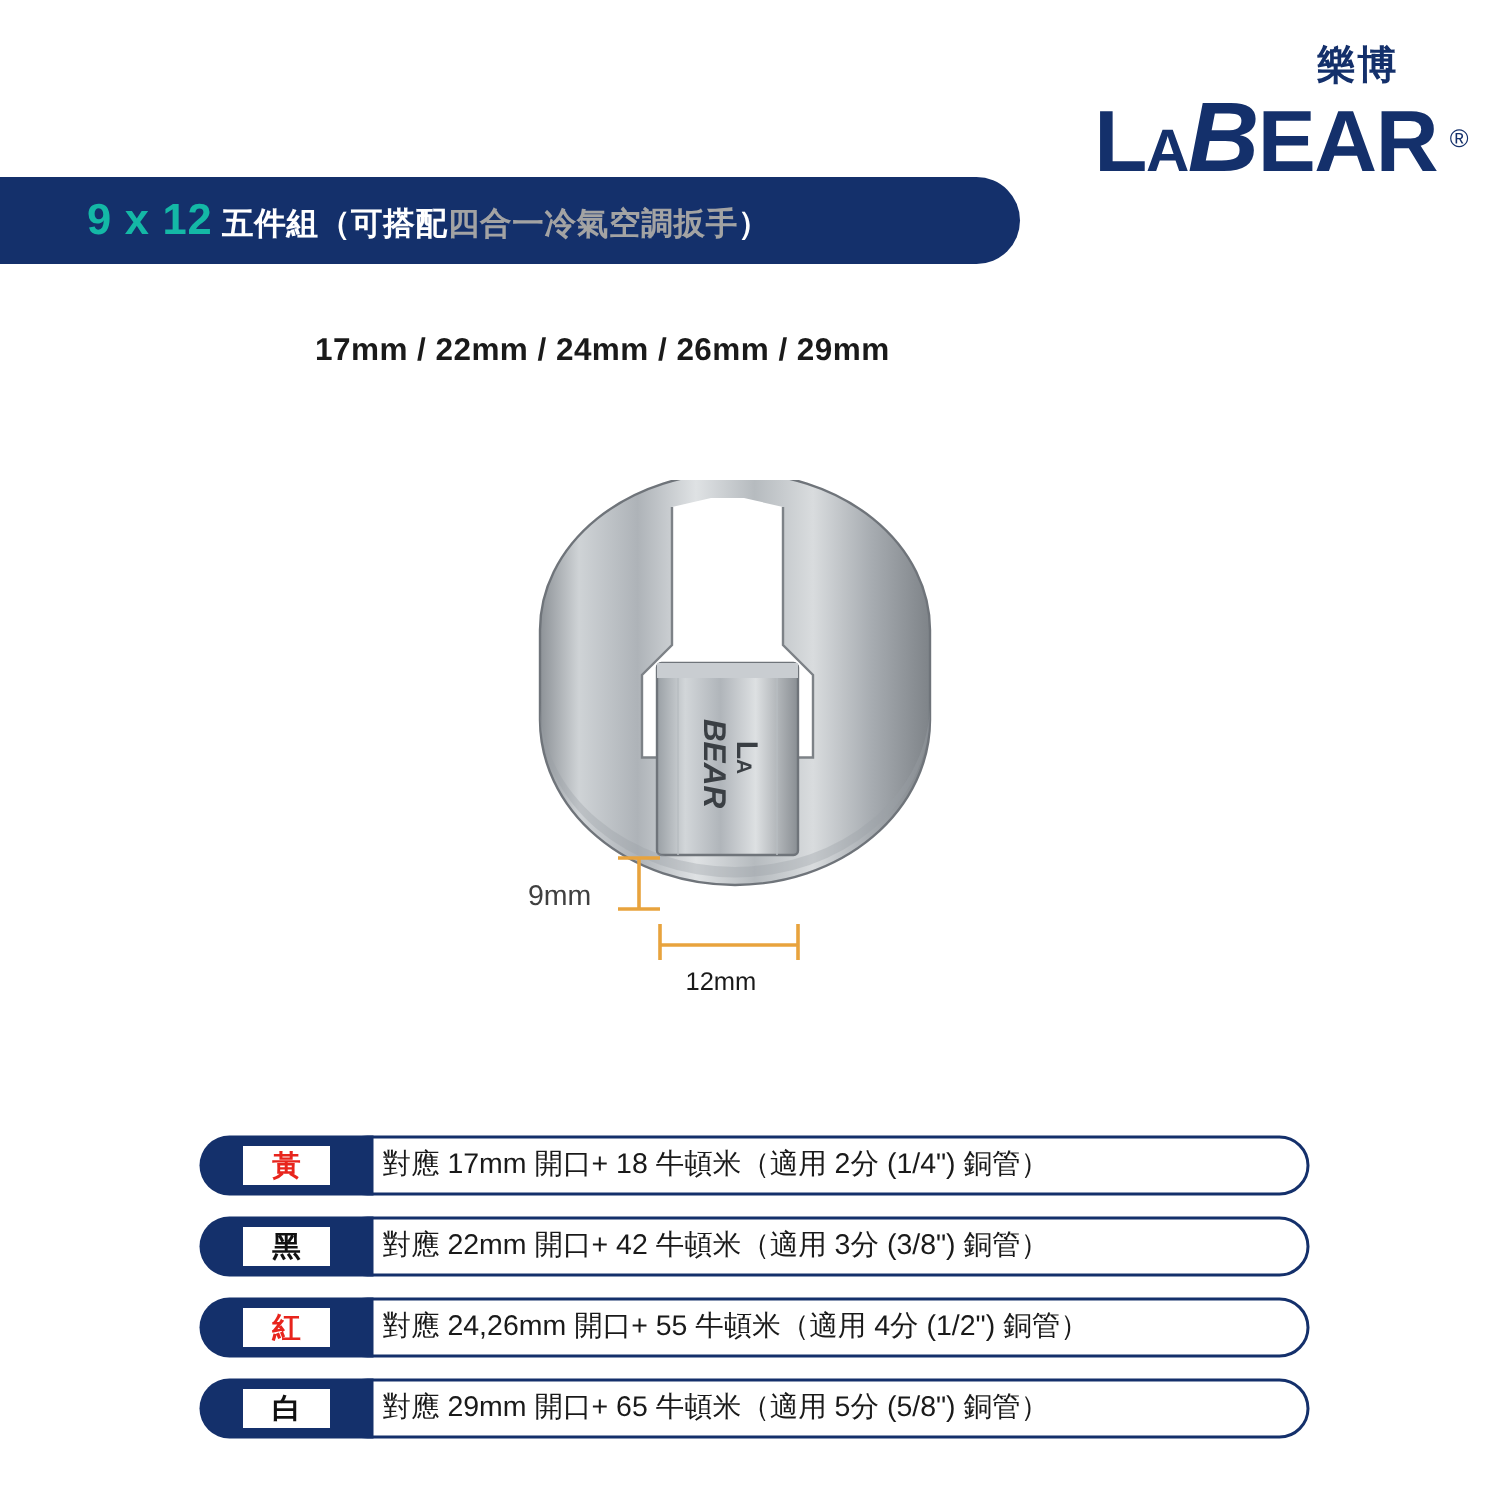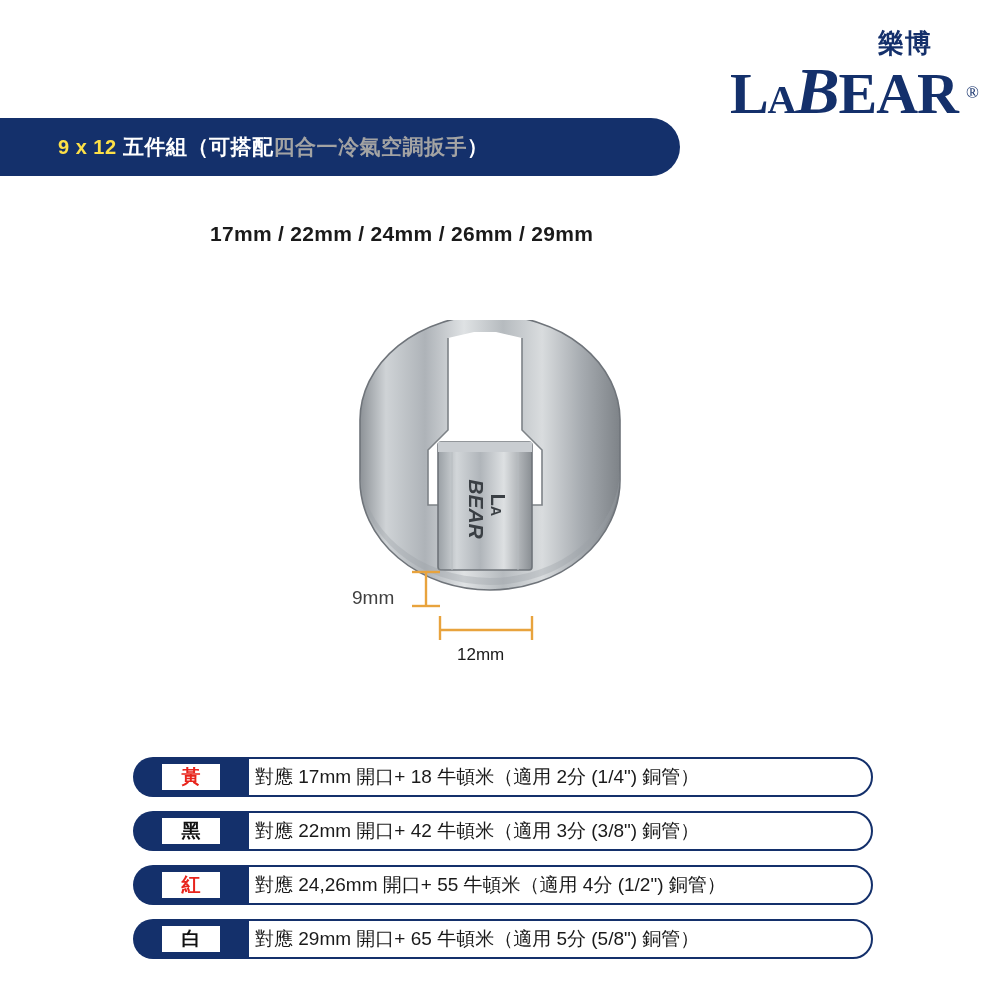--- a/index.html
+++ b/index.html
@@ -32,21 +32,21 @@
     margin-right: 26px;
     margin-bottom: 2px;
   }
   .brand-main {
     font-size: 58px;
     font-weight: bold;
     color: #14306b;
     letter-spacing: -1px;
     position: relative;
     display: inline-block;
-    font-family: Liberation Serif, serif;
+    font-family: Liberation Sans, sans-serif;
     text-align: center;
   }
   .brand-main .small {
     font-size: 40px;
   }
   .brand-main .bee {
     font-size: 66px;
     font-style: italic;
   }
   .brand-reg {
@@ -73,22 +73,22 @@
     padding-left: 88px;
   }
   .title-text {
     font-size: 21px;
     font-weight: bold;
     color: #ffffff;
     white-space: nowrap;
     letter-spacing: 0.5px;
   }
   .title-text .num {
-    color: #fde047;
-    font-size: 20px;
+    color: #14b8a6;
+    font-size: 29px;
   }
   .title-text .hl {
     color: #a3a3a3;
     font-family: Liberation Mono, monospace;
   }
 
   
   .sizes-line {
     position: absolute;
     left: 166px;

